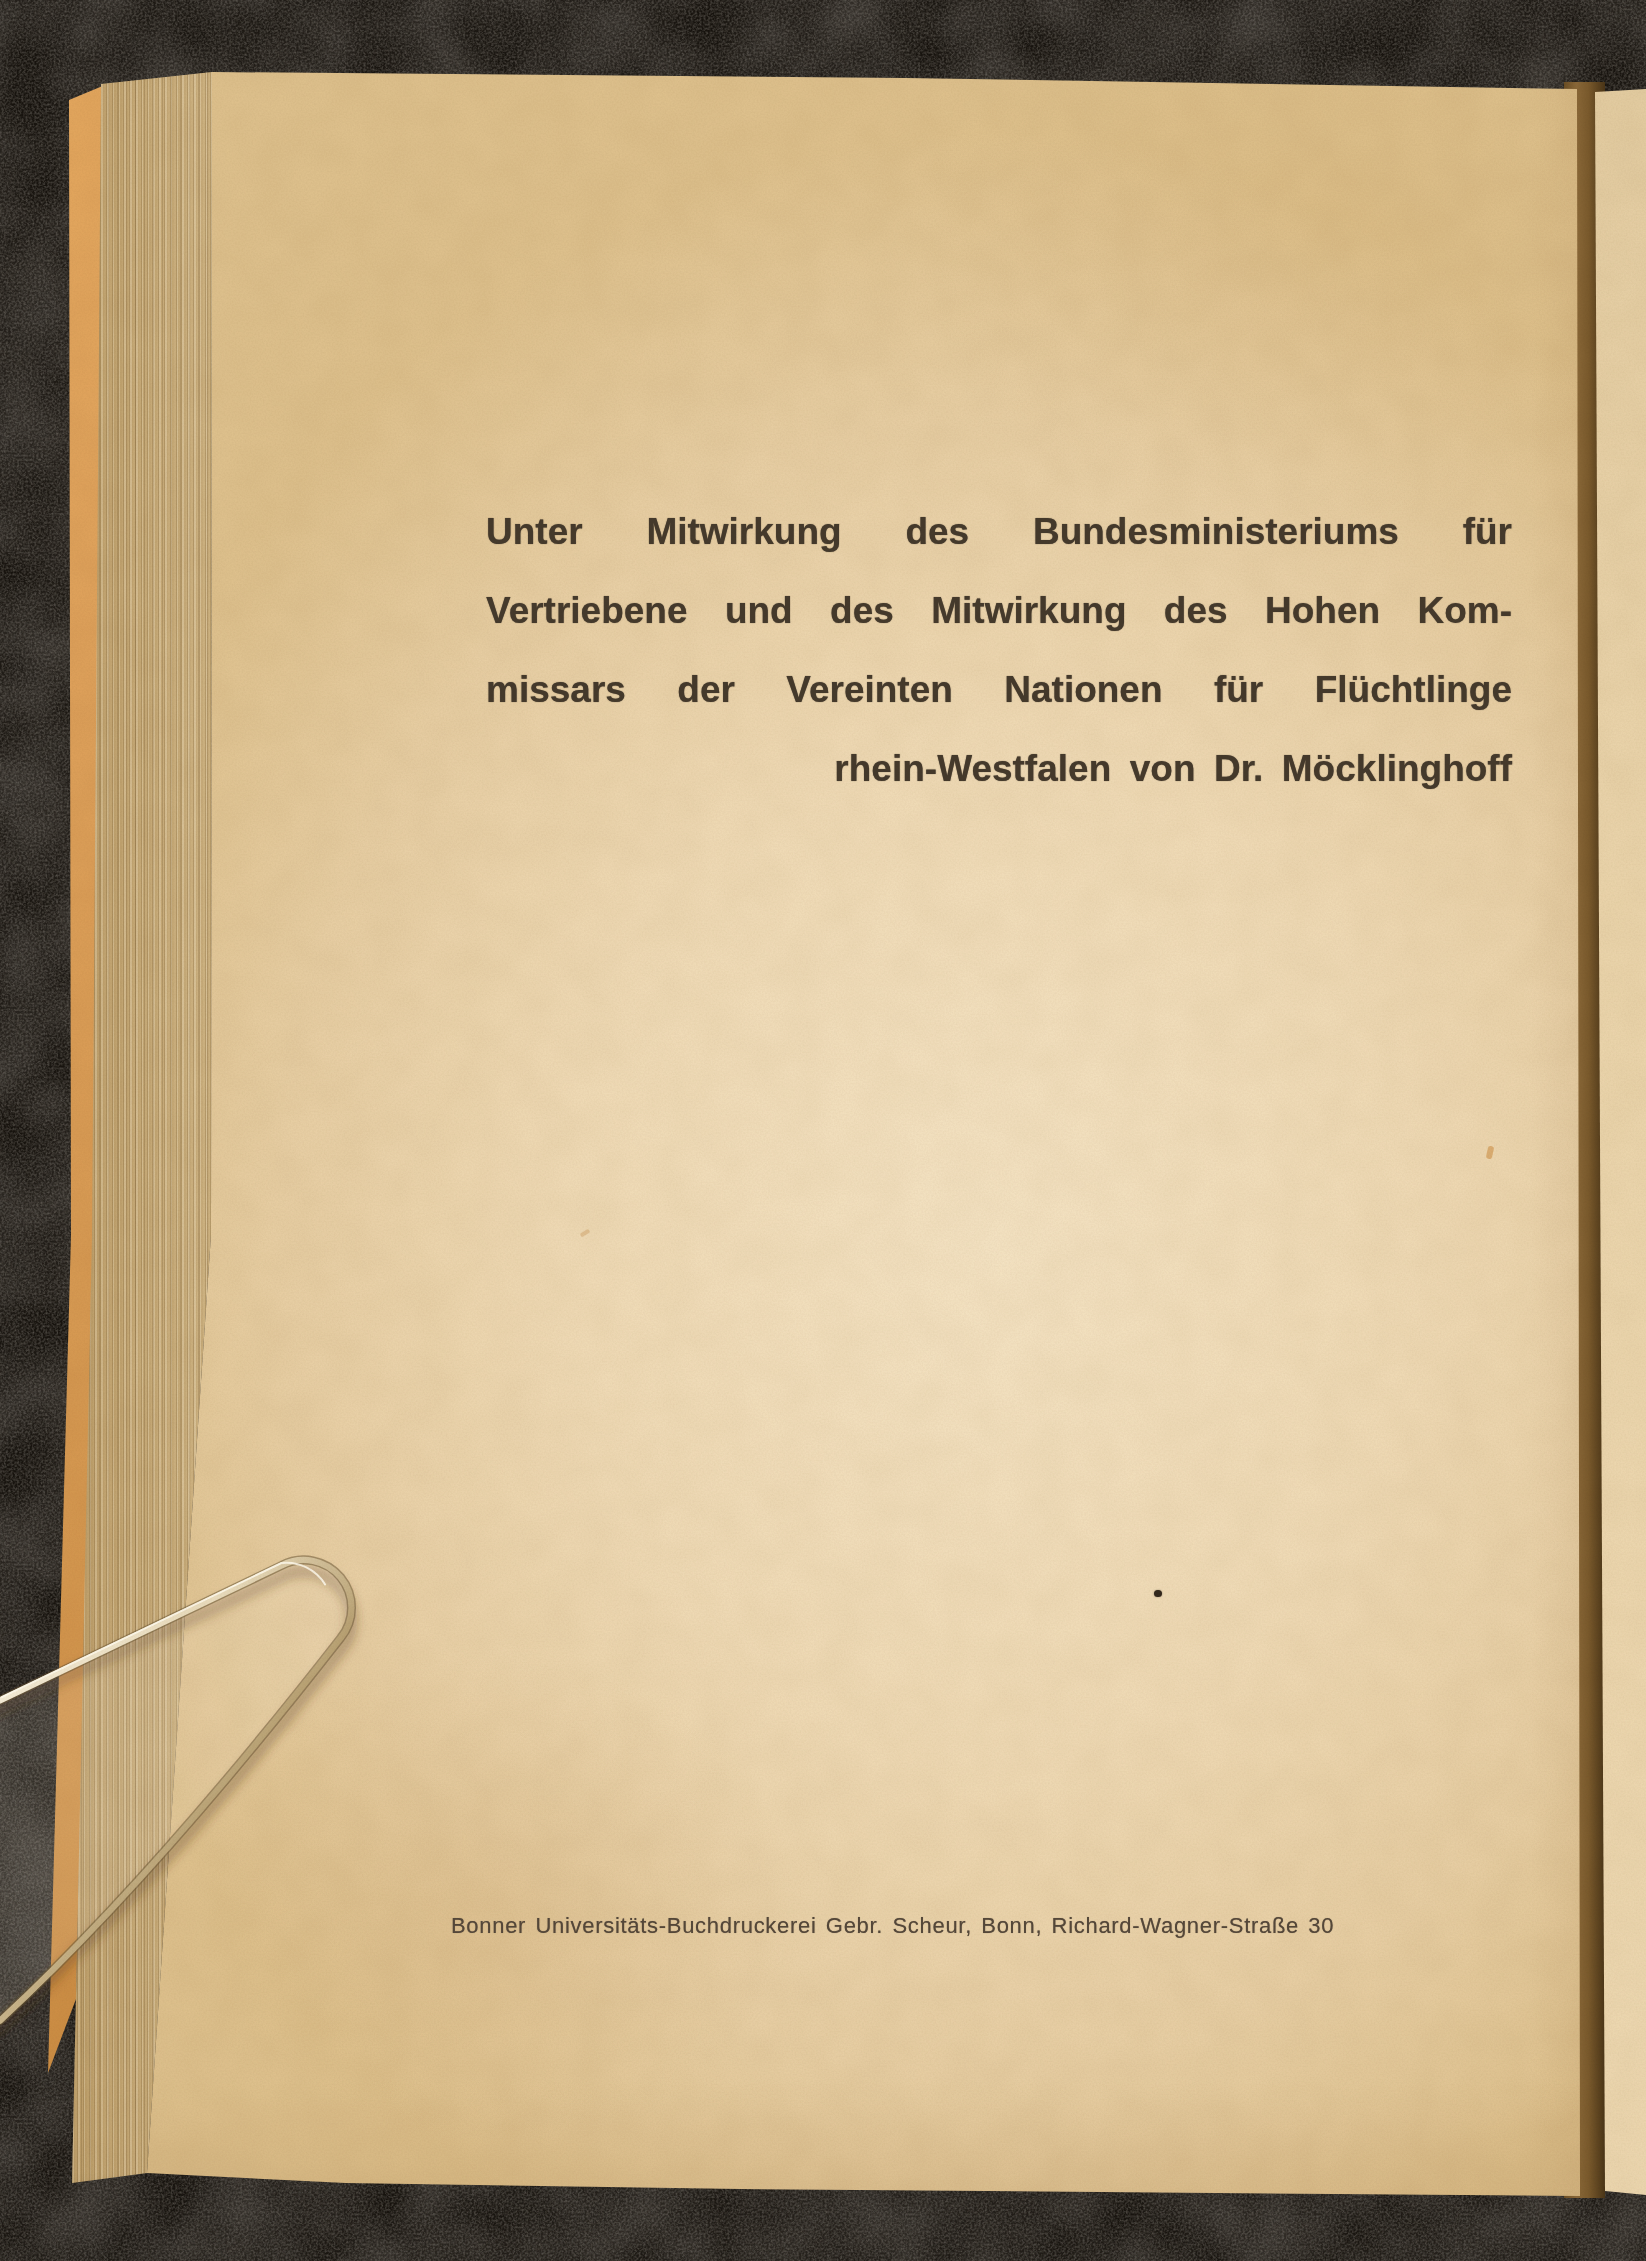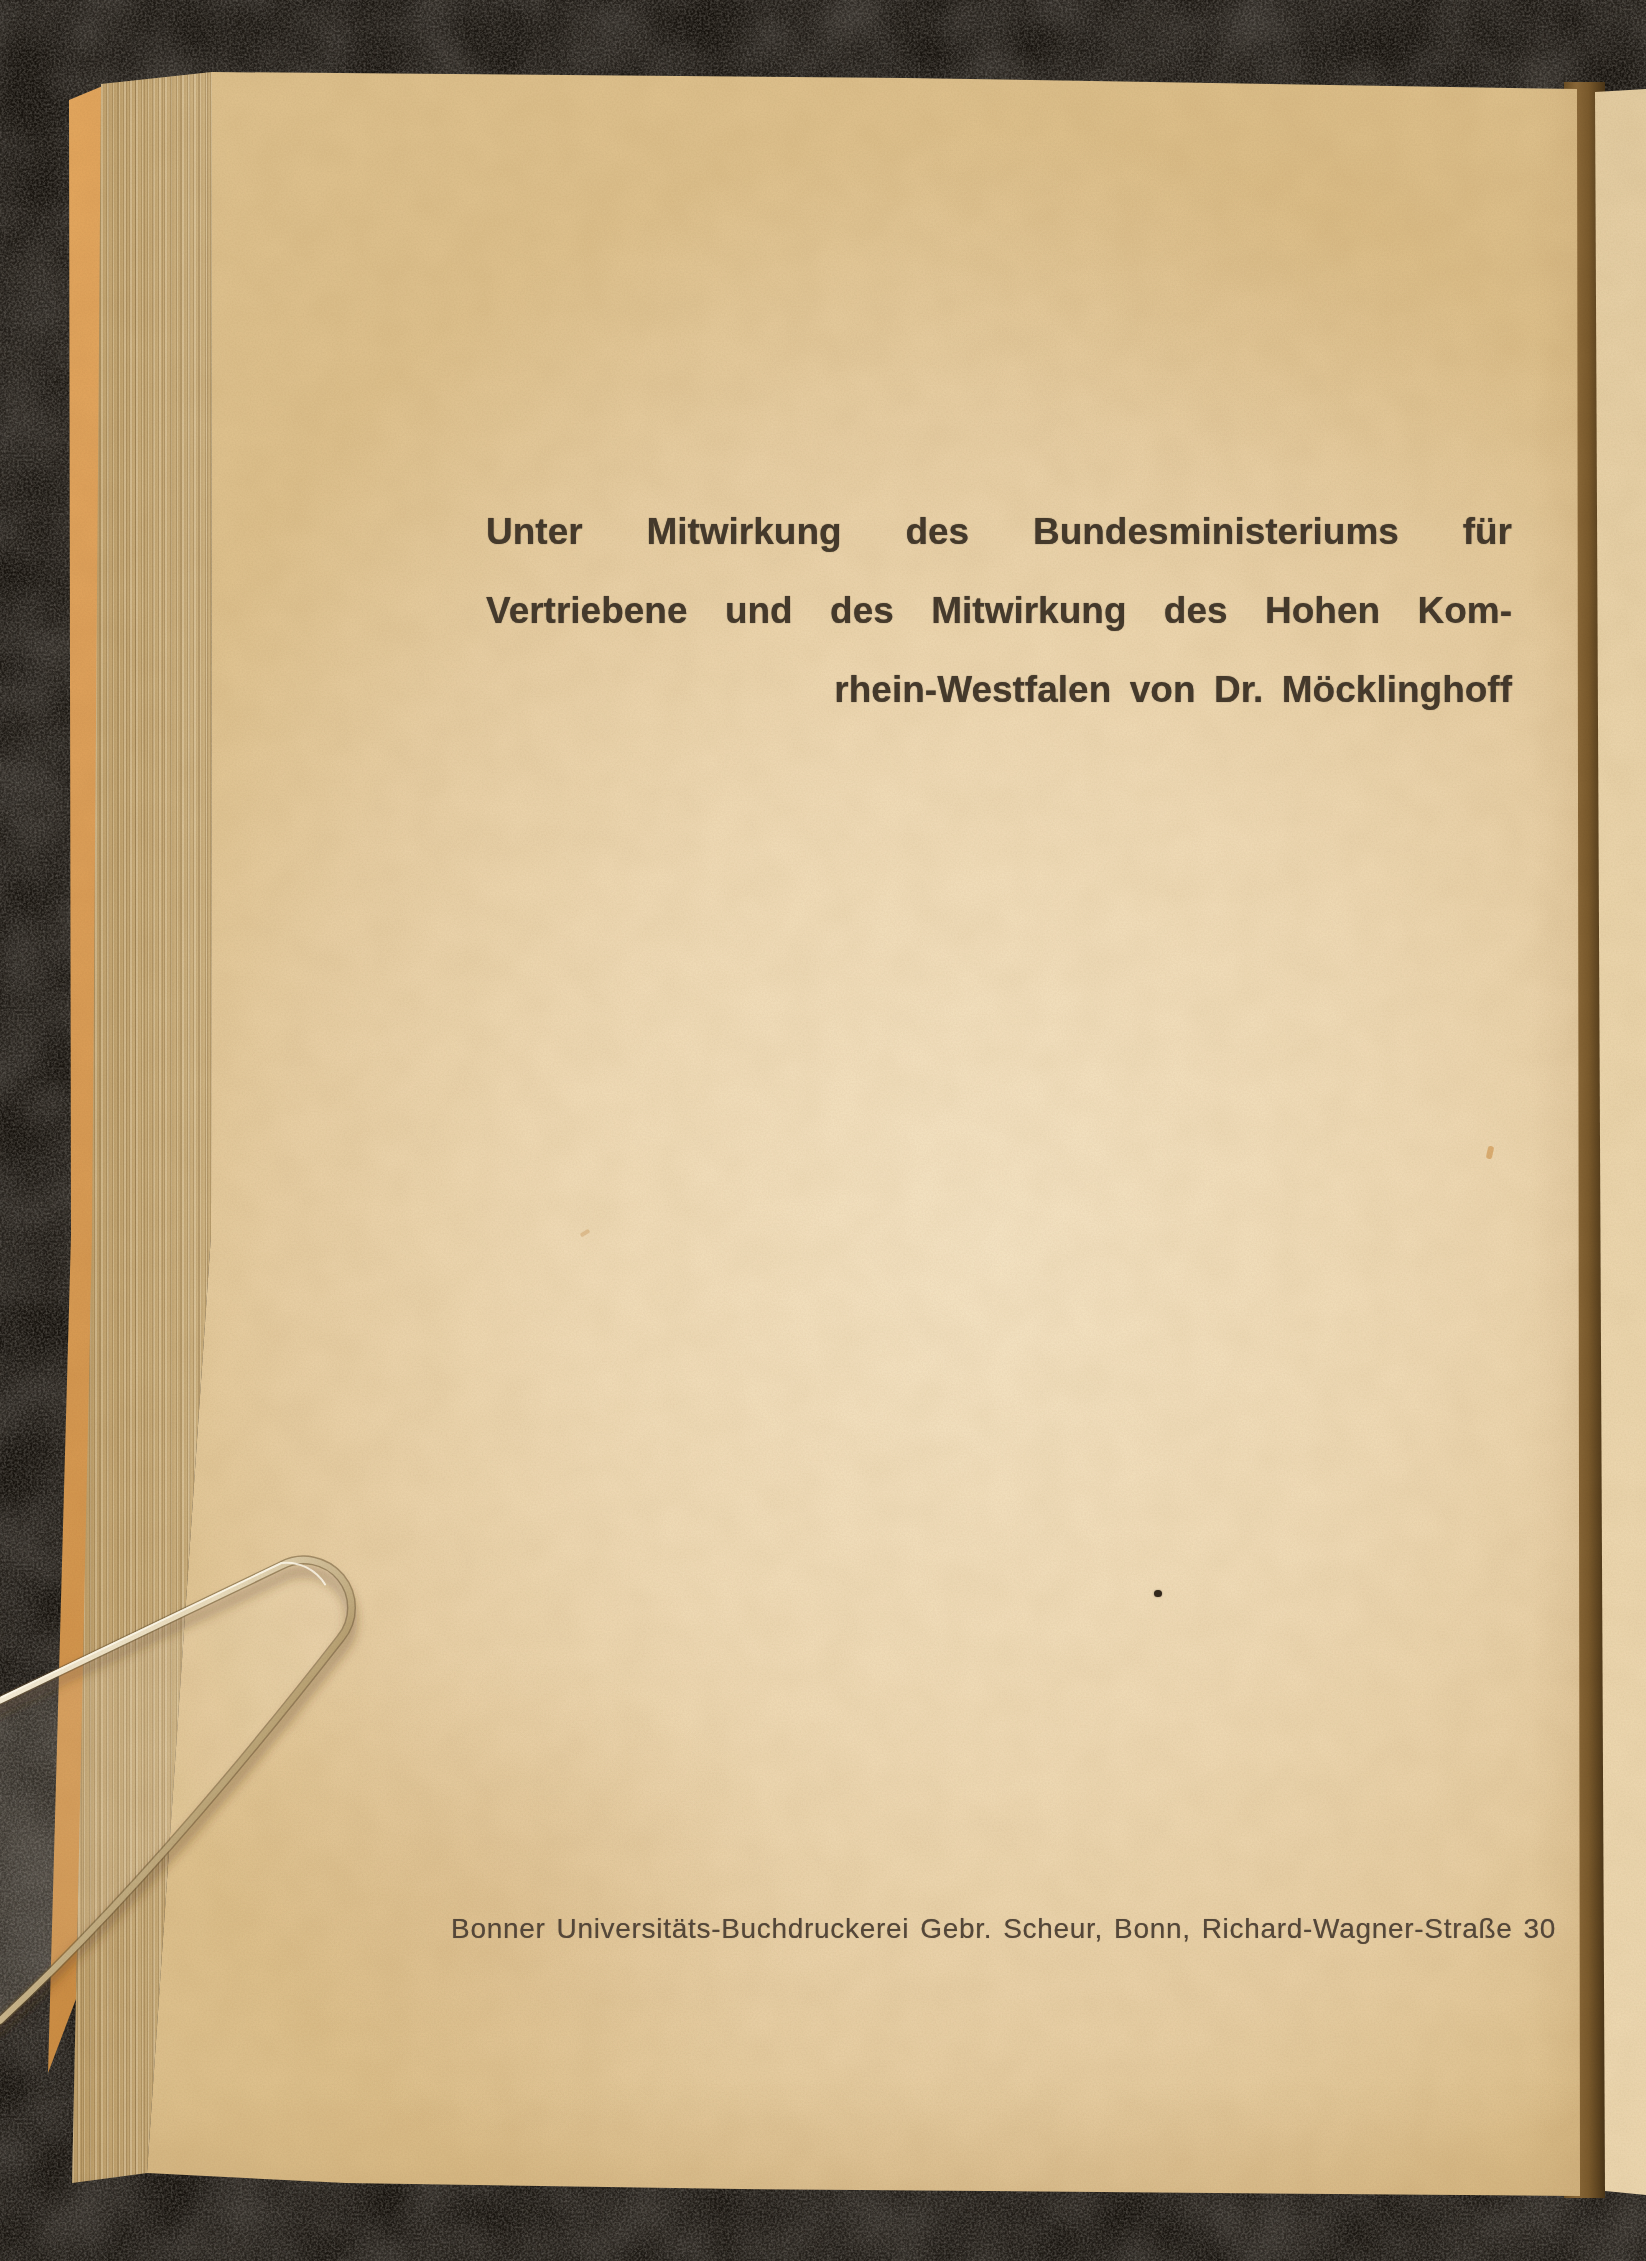--- a/index.html
+++ b/index.html
@@ -48,21 +48,21 @@
   
   .dedication{position:absolute;left:486px;top:492px;width:1026px;
     color:#453a2c;font-weight:bold;font-size:37px;
     text-shadow:0 0 1.1px rgba(69,57,44,0.75);}
   .ded-line{height:79px;line-height:79px;white-space:normal;}
   .ded-line.j{text-align:justify;text-align-last:justify;}
   .ded-line.c{text-align:right;word-spacing:8.2px;white-space:nowrap;}
 
   
   .imprint{position:absolute;left:451px;top:1913px;white-space:nowrap;
-    font-size:28px;color:#55483a;letter-spacing:0.7px;word-spacing:2.5px;
+    font-size:22px;color:#55483a;letter-spacing:0.7px;word-spacing:2.5px;
     text-shadow:0 0 0.8px rgba(85,72,58,0.6);}
 
   
   .speck-dot{position:absolute;left:1154px;top:1590px;width:8.2px;height:7.4px;
     border-radius:50%;background:#33281c;box-shadow:0 0 1.6px rgba(51,40,28,0.6);}
   .fiber-mark{position:absolute;left:1487px;top:1146px;width:5.8px;height:13px;
     border-radius:2.5px;background:#d8a86a;transform:rotate(12deg);opacity:0.9;}
   .fiber-mark2{position:absolute;left:580px;top:1231px;width:10px;height:4.1px;
     border-radius:1.6px;background:#dcb887;transform:rotate(-30deg);opacity:0.8;}
 
@@ -96,20 +96,21 @@
   <div class="fore-edge"></div>
 
   <div class="spine-gap"></div>
   <div class="facing-page"></div>
 
   <div class="main-page">
 
     <div class="dedication">
       <div class="ded-line j">Unter Mitwirkung des Bundesministeriums für</div>
       <div class="ded-line j">Vertriebene und des Mitwirkung des Hohen Kom-</div>
+      <div class="ded-line j">missars der Vereinten Nationen für Flüchtlinge</div>
       <div class="ded-line c">rhein-Westfalen von Dr. Möcklinghoff</div>
     </div>
 
     <div class="imprint">Bonner Universitäts-Buchdruckerei Gebr. Scheur, Bonn, Richard-Wagner-Straße 30</div>
 
     <div class="speck-dot"></div>
     <div class="fiber-mark"></div>
     <div class="fiber-mark2"></div>
   </div>
 

